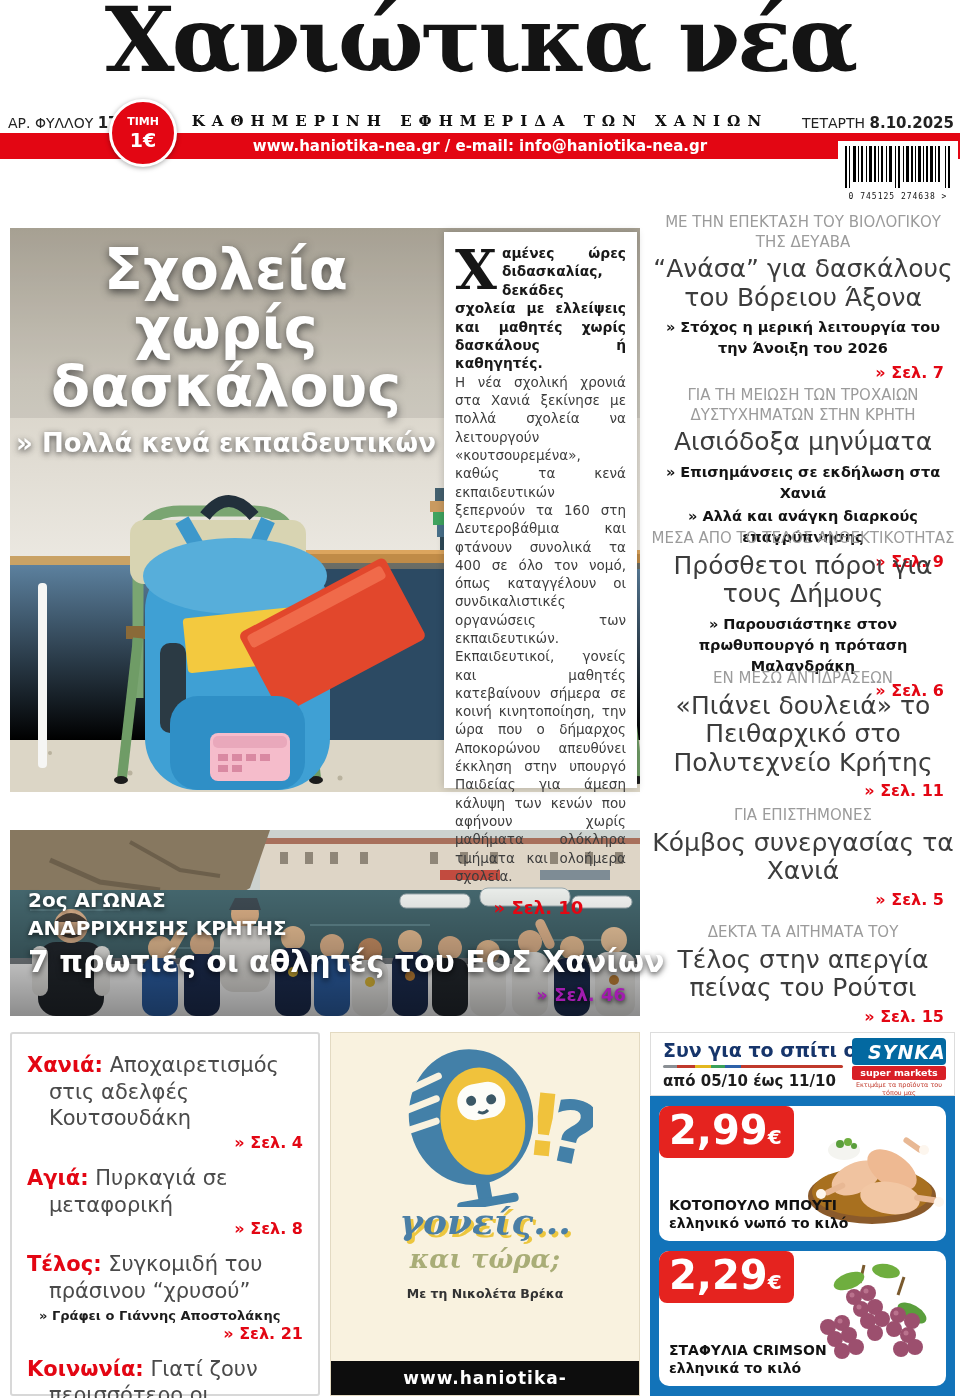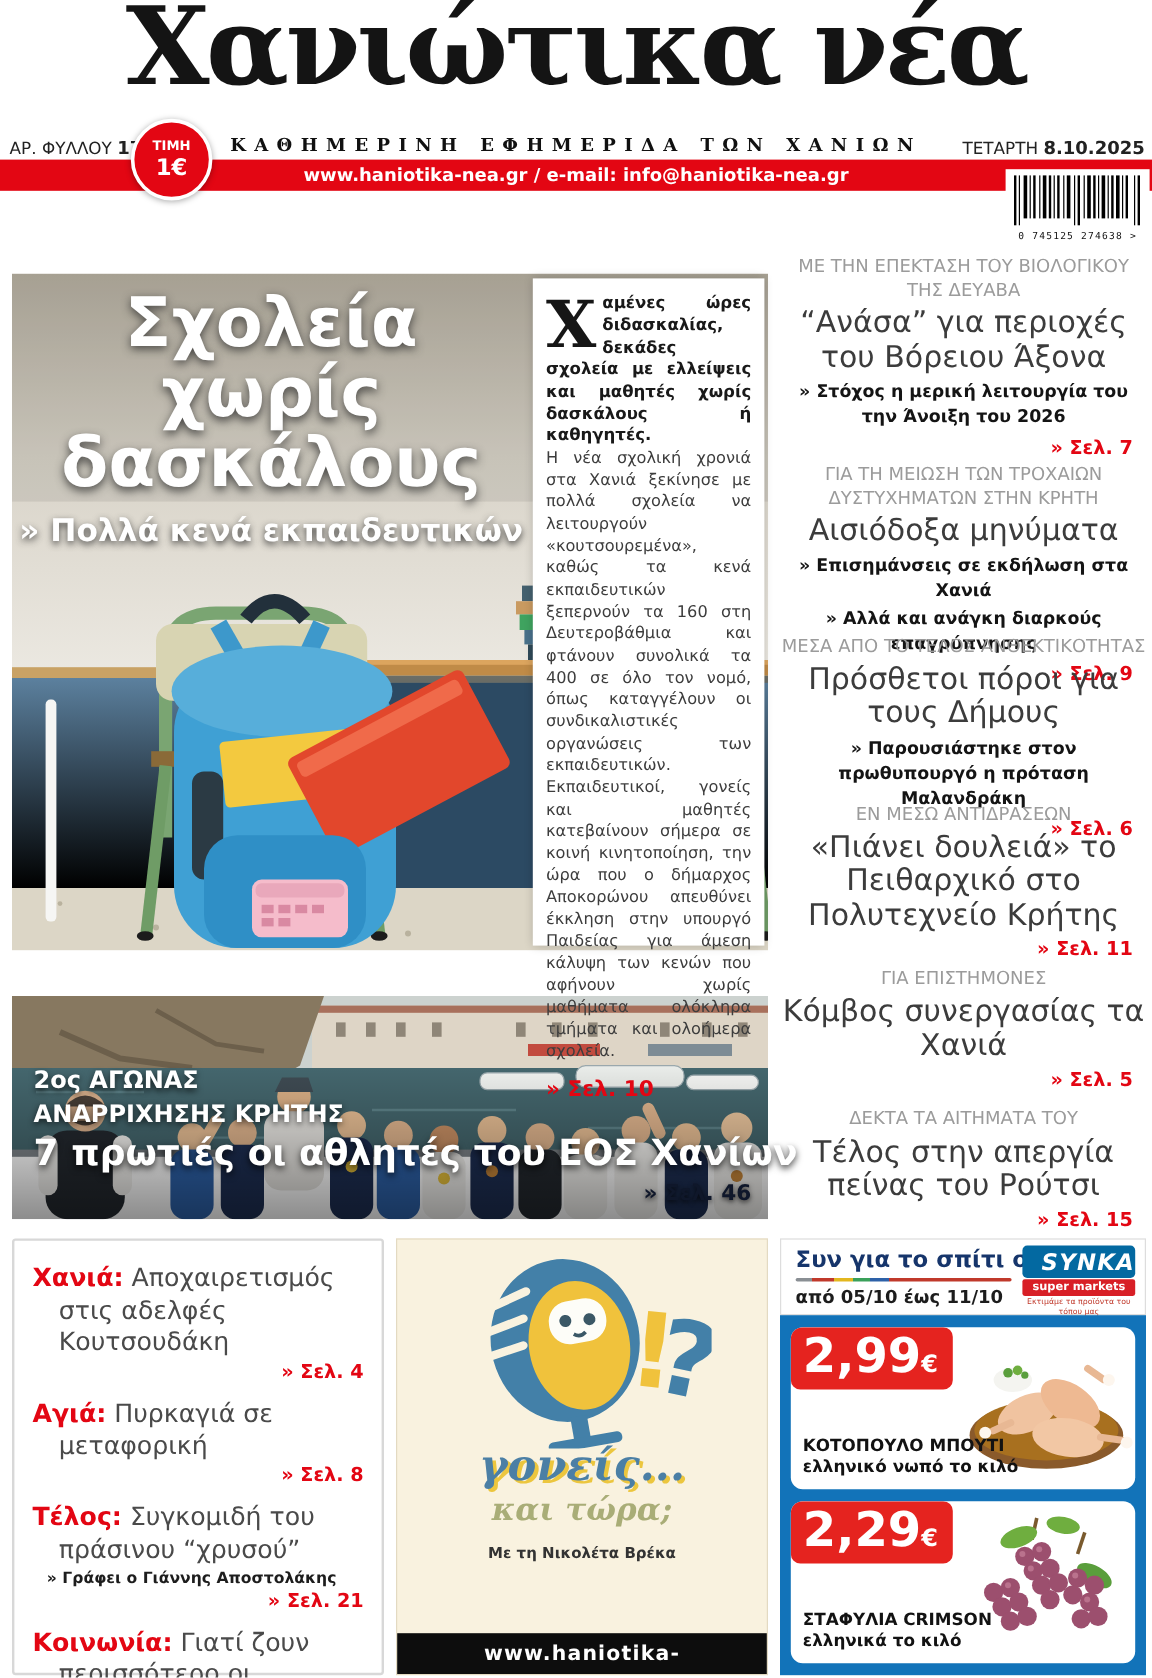--- a/index.html
+++ b/index.html
@@ -41,40 +41,40 @@
     text-shadow:0 3px 8px rgba(45,45,45,.8);}
   .lead-subhead{ font-size:26px; font-weight:700; margin-top:12px;
     text-shadow:0 2px 6px rgba(45,45,45,.85);}
   #article-box{ left:444px; top:232px; width:193px; height:556px; background:#fff;
     padding:12px 11px; box-sizing:border-box; box-shadow:0 0 8px rgba(0,0,0,.2); z-index:4;}
   .dropcap{ float:left; font-family:"DejaVu Serif", serif; font-weight:700;
     font-size:54px; line-height:42px; margin:5px 5px 0 0; color:#161616;}
   .intro{ font-weight:700; font-size:13.8px; line-height:18.4px; color:#191919;
     text-align:justify; margin:0;}
   .bodytext{ font-size:13.5px; line-height:18.3px; color:#3d3d3d; text-align:justify; margin:0;}
-  .art-page-ref{ text-align:left; color:#e30613; font-weight:700; font-size:18px;
+  .art-page-ref{ text-align:center; color:#e30613; font-weight:700; font-size:18px;
     margin-top:12px; padding-right:4px;}
 
   
   .sb-item{ position:absolute; left:650px; width:306px; text-align:center;}
   .sb-kicker{ color:#9b9b9b; font-size:15px; font-weight:500; line-height:1.3;}
   .sb-headline{ color:#3c3c3c; font-size:25px; font-weight:400; line-height:1.14; margin-top:3px;}
   .sb-sub{ color:#141414; font-size:14.5px; font-weight:700; line-height:1.45; margin-top:5px;}
   .sb-sub + .sb-sub{ margin-top:2px;}
   .sb-page{ text-align:right; padding-right:12px; color:#e30613; font-weight:700;
     font-size:16px; margin-top:4px;}
 
   
   #sports-photo{ left:10px; top:830px; width:630px; height:186px;}
   #sports-overlay{ left:28px; top:886px; color:#fff; z-index:3;}
   .sp-kicker{ font-size:20px; font-weight:700; line-height:1.4;
     text-shadow:0 2px 5px rgba(0,0,0,.7);}
   .sp-headline{ font-size:30px; font-weight:700; margin-top:2px;
     text-shadow:0 2px 6px rgba(0,0,0,.75);}
-  #sports-page{ left:10px; top:984px; width:616px; text-align:right; color:#0f172a;
+  #sports-page{ left:10px; top:984px; width:616px; text-align:right; color:#a21caf;
     font-weight:700; font-size:18px; text-shadow:0 2px 4px rgba(0,0,0,.7); z-index:3;}
 
   
   #briefs{ left:10px; top:1032px; width:310px; height:364px; background:#fff;
     border:2px solid #d8d8d8; border-radius:3px; box-sizing:border-box;
     padding:18px 15px 10px;}
   .brief{ margin-bottom:13px;}
   .brief-line{ font-size:21px; line-height:1.27; color:#4a4a4a;
     padding-left:22px; text-indent:-22px;}
   .brief-tag{ color:#e30613; font-weight:700;}
@@ -272,21 +272,21 @@
   <p class="intro">
     <span class="dropcap">Χ</span><span>αμένες ώρες διδασκαλίας, δεκάδες σχολεία με ελλείψεις και μαθητές χωρίς δασκάλους ή καθηγητές.</span>
   </p>
   <p class="bodytext">Η νέα σχολική χρονιά στα Χανιά ξεκίνησε με πολλά σχολεία να λειτουργούν «κουτσουρεμένα», καθώς τα κενά εκπαιδευτικών ξεπερνούν τα 160 στη Δευτεροβάθμια και φτάνουν συνολικά τα 400 σε όλο τον νομό, όπως καταγγέλουν οι συνδικαλιστικές οργανώσεις των εκπαιδευτικών.</p>
   <p class="bodytext">Εκπαιδευτικοί, γονείς και μαθητές κατεβαίνουν σήμερα σε κοινή κινητοποίηση, την ώρα που ο δήμαρχος Αποκορώνου απευθύνει έκκληση στην υπουργό Παιδείας για άμεση κάλυψη των κενών που αφήνουν χωρίς μαθήματα ολόκληρα τμήματα και ολοήμερα σχολεία.</p>
   <div class="art-page-ref">» Σελ. 10</div>
 </div>
 
 <div class="sb-item" style="top:213px;">
   <div class="sb-kicker">ΜΕ ΤΗΝ ΕΠΕΚΤΑΣΗ ΤΟΥ ΒΙΟΛΟΓΙΚΟΥ ΤΗΣ ΔΕΥΑΒΑ</div>
-  <div class="sb-headline">“Ανάσα” για περιοχές του Βόρειου Άξονα</div>
+  <div class="sb-headline">“Ανάσα” για δασκάλους του Βόρειου Άξονα</div>
   <div class="sb-sub">» Στόχος η μερική λειτουργία του την Άνοιξη του 2026</div>
   <div class="sb-page">» Σελ. 7</div>
 </div>
 <div class="sb-item" style="top:386px;">
   <div class="sb-kicker">ΓΙΑ ΤΗ ΜΕΙΩΣΗ ΤΩΝ ΤΡΟΧΑΙΩΝ ΔΥΣΤΥΧΗΜΑΤΩΝ ΣΤΗΝ ΚΡΗΤΗ</div>
   <div class="sb-headline">Αισιόδοξα μηνύματα</div>
   <div class="sb-sub">» Επισημάνσεις σε εκδήλωση στα Χανιά</div>
   <div class="sb-sub">» Αλλά και ανάγκη διαρκούς επαγρύπνησης</div>
   <div class="sb-page">» Σελ. 9</div>
 </div>

